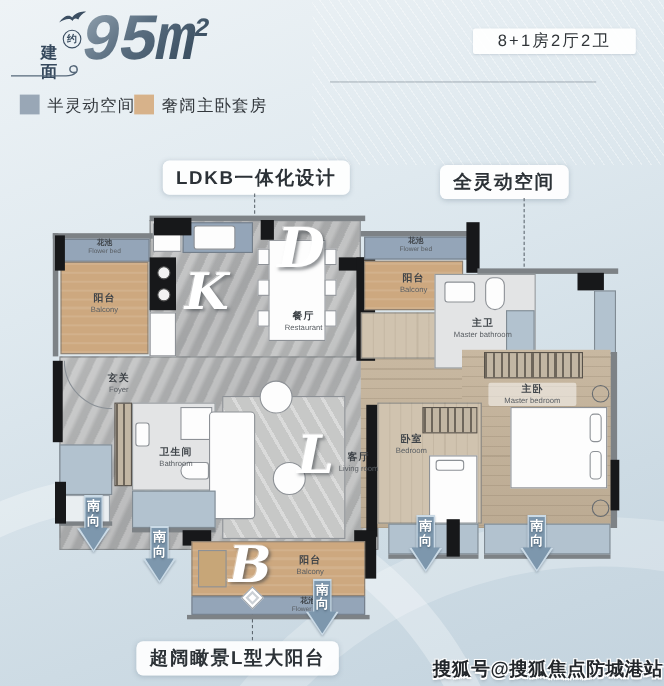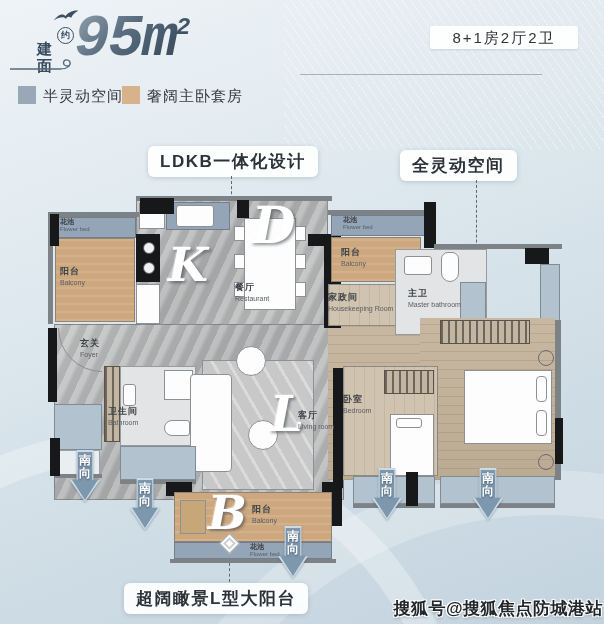--- a/index.html
+++ b/index.html
@@ -51,21 +51,21 @@
     linear-gradient(135deg,#c0c1c1,#abacad 45%,#b9baba 75%,#aeb0b0);}
   .wood{background:repeating-linear-gradient(0deg,rgba(90,75,55,.14) 0 1px,rgba(0,0,0,0) 1px 9px),
     linear-gradient(180deg,#c8b8a1,#bcab93);}
   .wood2{background:repeating-linear-gradient(90deg,rgba(90,75,55,.10) 0 1px,rgba(0,0,0,0) 1px 10px),#d0c3af;}
   .tile{background:#e3e4e5;}
   .hatch{background:repeating-linear-gradient(90deg,#6e665b 0 2px,#c2b6a3 2px 7px);border:1px solid #58524a;}
   .wallB{background:#17181a;}
   .wallG{background:#7d8286;}
   .furn{position:absolute;background:#fdfdfd;border:1px solid #8d9196;box-sizing:border-box;}
   .round{border-radius:50%;}
-  .rl{position:absolute;line-height:1.3;pointer-events:none;z-index:6;}
+  .rl{position:absolute;text-align:center;line-height:1.3;pointer-events:none;z-index:6;}
   .rl .cn{display:block;font-size:9px;font-weight:700;color:#3e4348;letter-spacing:1px;}
   .rl .en{display:block;font-size:7px;color:#585d62;}
   .rl.tiny .cn{font-size:7px;letter-spacing:0;}
   .rl.tiny .en{font-size:6px;}
   .plt{position:absolute;font-family:"DejaVu Serif","Liberation Serif",serif;font-style:italic;font-weight:700;
     color:#fff;z-index:5;text-shadow:2px 2px 3px rgba(55,60,66,.55),-1px -1px 0 rgba(255,255,255,.35);}
   .sarrow{position:absolute;width:30px;height:52px;z-index:8;filter:drop-shadow(0 1px 1px rgba(40,60,80,.35));}
   .sarrow .a1{position:absolute;left:0;top:0;right:0;bottom:0;background:#cadae6;
     clip-path:polygon(22% 0,78% 0,78% 58%,100% 58%,50% 100%,0 58%,22% 58%);}
   .sarrow .a2{position:absolute;left:2px;top:2px;right:2px;bottom:2px;background:#7d97ad;
@@ -170,43 +170,43 @@
   <div class="rl tiny" style="left:303px;top:25px;width:70px;">
     <span class="cn">花池</span>
     <span class="en">Flower bed</span>
   </div>
   <div class="room tanf bd" style="left:291px;top:47px;width:90px;height:45px;"></div>
   <div class="rl" style="left:301px;top:57px;width:70px;">
     <span class="cn">阳台</span>
     <span class="en">Balcony</span>
   </div>
   <div class="room wood2 bd" style="left:288px;top:94px;width:94px;height:42px;"></div>
-  <div class="rl" style="left:288px;top:102px;width:90px;">
-    <span class="cn">家政间</span>
-    <span class="en">Housekeeping Room</span>
-  </div>
   <div class="room hatch" style="left:368px;top:96px;width:16px;height:40px;"></div>
   <div class="room wallB" style="left:384px;top:12px;width:12px;height:46px;"></div>
 
   <div class="room wallG" style="left:394px;top:54px;width:128px;height:5px;"></div>
   <div class="room tile bd" style="left:355px;top:59px;width:92px;height:86px;"></div>
   <div class="furn" style="left:364px;top:66px;width:28px;height:19px;border-radius:3px;"></div>
   <div class="furn" style="left:401px;top:62px;width:18px;height:30px;border-radius:7px 7px 9px 9px;"></div>
   <div class="rl" style="left:368px;top:98px;width:62px;">
     <span class="cn">主卫</span>
     <span class="en">Master bathroom</span>
   </div>
   <div class="room bay bd" style="left:420px;top:92px;width:26px;height:50px;"></div>
   <div class="room wallB" style="left:485px;top:58px;width:24px;height:16px;"></div>
   <div class="room bay bd" style="left:500px;top:74px;width:20px;height:58px;"></div>
   <div class="room wallG" style="left:515px;top:130px;width:6px;height:160px;"></div>
   <div class="room wallB" style="left:513px;top:228px;width:10px;height:46px;"></div>
 
   <div class="room wood" style="left:380px;top:128px;width:135px;height:160px;"></div>
   <div class="room hatch" style="left:400px;top:130px;width:90px;height:24px;"></div>
+  <div class="rl" style="left:404px;top:158px;width:80px;background:rgba(255,255,255,.5);border-radius:2px;">
+    <span class="cn">主卧</span>
+    <span class="en">Master bedroom</span>
+  </div>
   <div class="furn" style="left:424px;top:180px;width:88px;height:74px;"></div>
   <div class="furn" style="left:496px;top:186px;width:11px;height:26px;border-radius:4px;"></div>
   <div class="furn" style="left:496px;top:220px;width:11px;height:26px;border-radius:4px;"></div>
   <div class="ring" style="left:498px;top:160px;"></div>
   <div class="ring" style="left:498px;top:264px;"></div>
 
   <div class="room wallB" style="left:293px;top:178px;width:10px;height:120px;"></div>
   <div class="room wood2 bd" style="left:303px;top:176px;width:95px;height:110px;"></div>
   <div class="room hatch" style="left:344px;top:180px;width:50px;height:24px;"></div>
   <div class="rl" style="left:303px;top:204px;width:62px;">
@@ -221,21 +221,21 @@
     <span class="en">Foyer</span>
   </div>
   <div class="arcq" style="left:18px;top:138px;width:44px;height:44px;">
     <div style="left:0;top:-44px;width:86px;height:86px;"></div>
   </div>
   <div class="room hatch" style="left:64px;top:176px;width:16px;height:76px;"></div>
   <div class="room tile bd" style="left:80px;top:176px;width:76px;height:80px;"></div>
   <div class="furn" style="left:124px;top:180px;width:29px;height:30px;"></div>
   <div class="furn" style="left:83px;top:194px;width:13px;height:22px;border-radius:3px;"></div>
   <div class="furn" style="left:124px;top:230px;width:26px;height:16px;border-radius:8px 3px 3px 8px;"></div>
-  <div class="rl" style="left:68px;top:216px;width:56px;">
+  <div class="rl" style="left:92px;top:216px;width:56px;">
     <span class="cn">卫生间</span>
     <span class="en">Bathroom</span>
   </div>
 
   <div class="room" style="left:162px;top:170px;width:112px;height:130px;border:1px solid #8d9196;
        background:repeating-linear-gradient(60deg,rgba(255,255,255,.35) 0 3px,rgba(0,0,0,0) 3px 14px),#c7c8c7;"></div>
   <div class="furn" style="left:150px;top:184px;width:42px;height:98px;border-radius:4px;"></div>
   <div class="furn round" style="left:196px;top:156px;width:30px;height:30px;"></div>
   <div class="furn round" style="left:208px;top:230px;width:30px;height:30px;"></div>
   <div class="plt" style="left:230px;top:196px;font-size:48px;">L</div>

